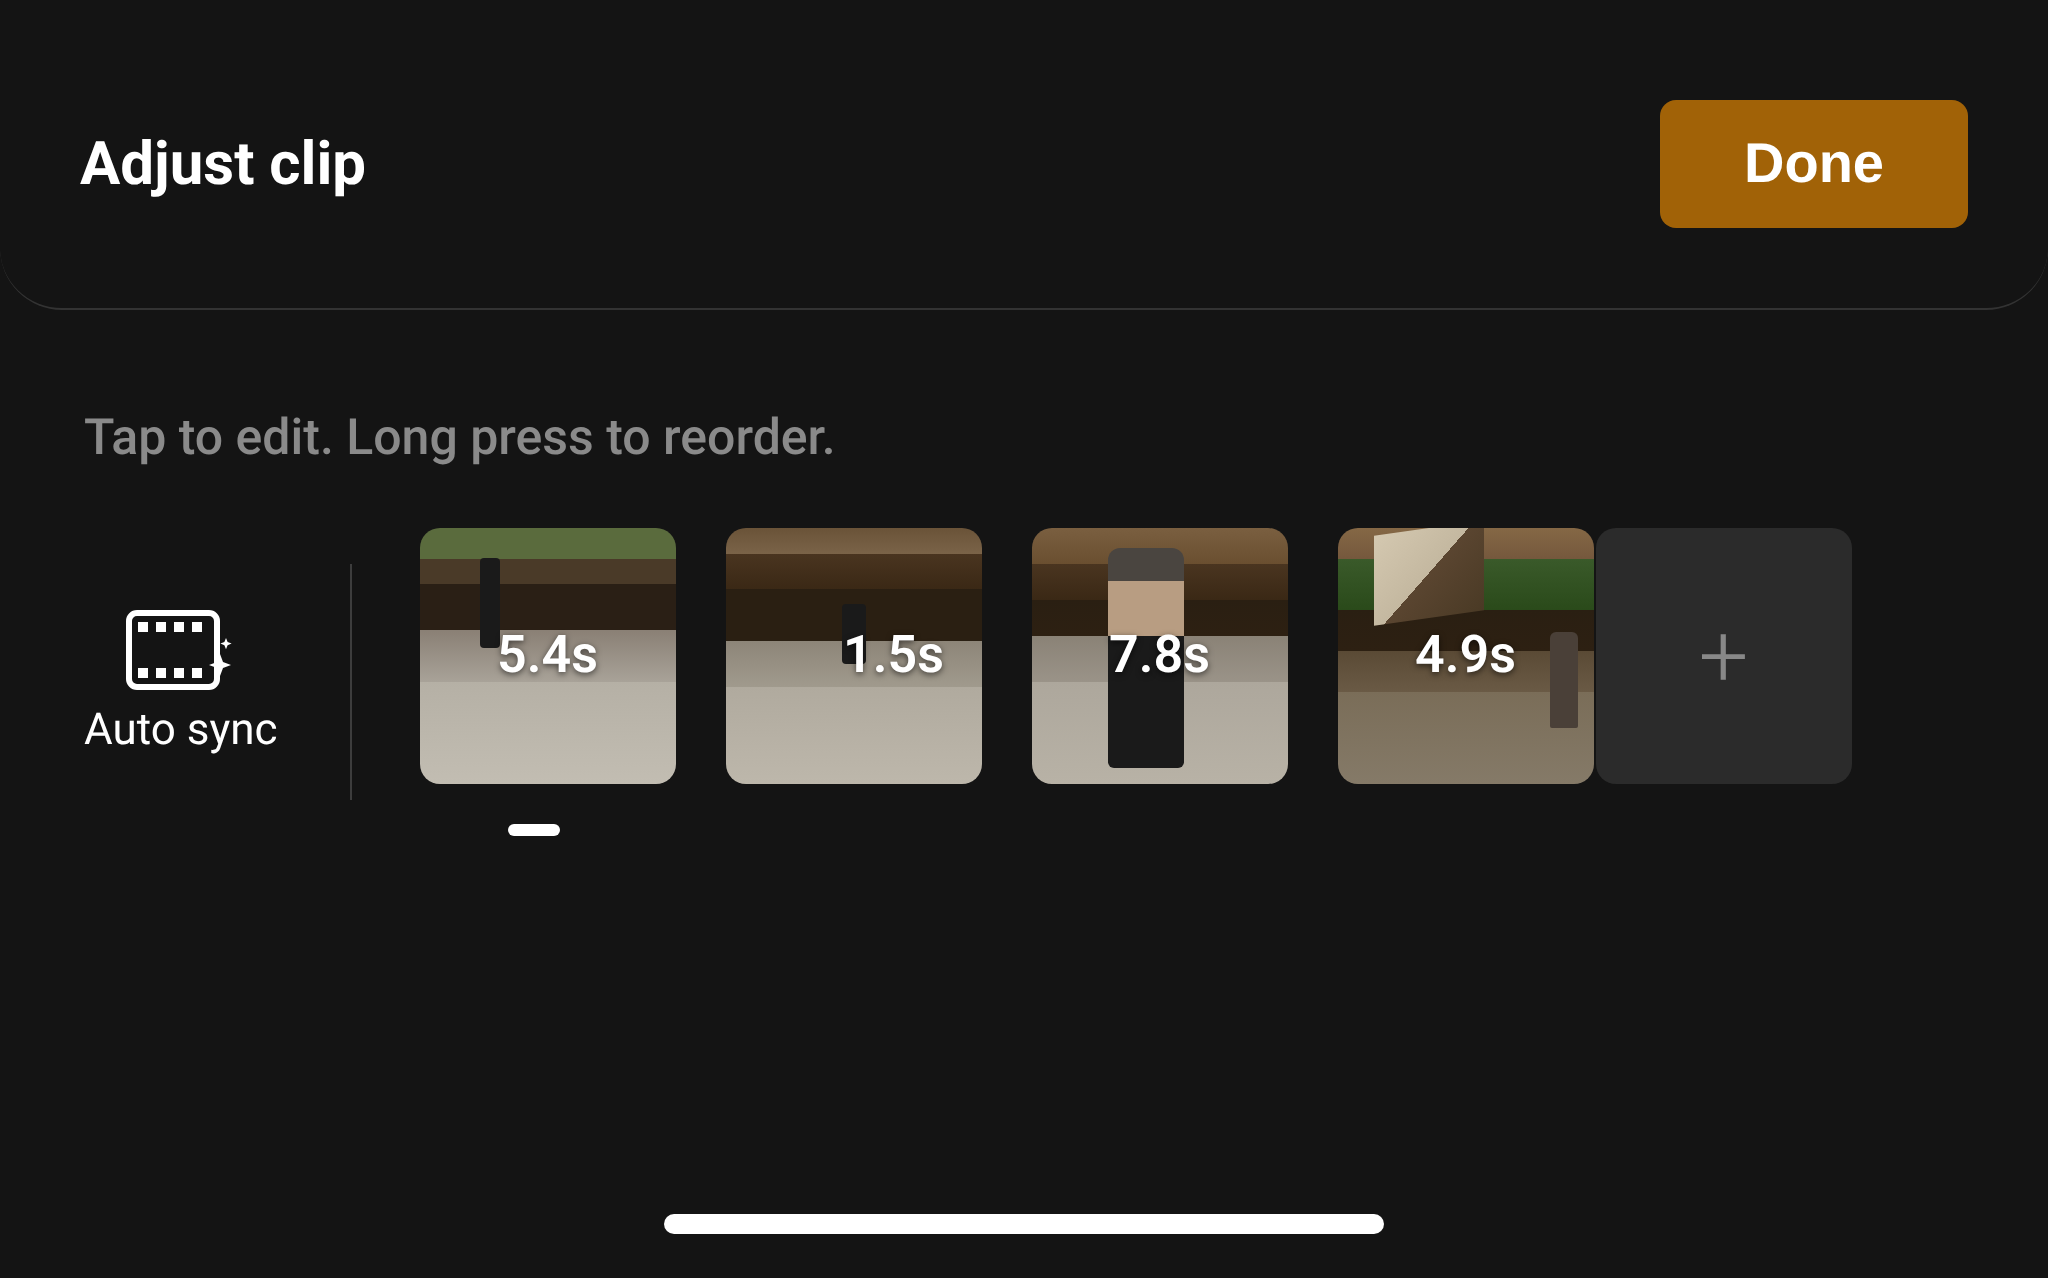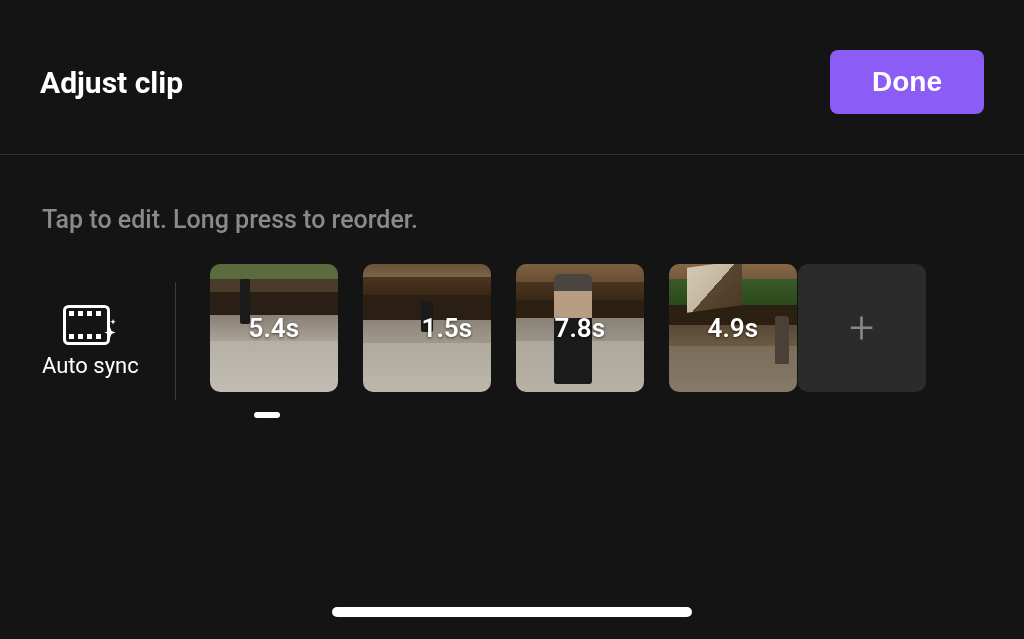--- a/index.html
+++ b/index.html
@@ -16,28 +16,29 @@
       overflow: hidden;
       position: relative;
       border-radius: 18px;
     }
     .header {
       display: flex;
       justify-content: space-between;
       align-items: center;
       padding: 50px 40px 40px 40px;
       border-bottom: 1px solid #333;
+      border-radius: 31px;
     }
     .title {
       font-size: 30px;
       font-weight: 700;
       color: #fff;
     }
     .done-btn {
-      background: #8b5cf6;
+      background: #a16207;
       color: #fff;
       border: none;
       font-size: 28px;
       font-weight: 600;
       padding: 16px 42px;
       border-radius: 8px;
       cursor: pointer;
     }
     .instruction {
       color: #8a8a8a;

